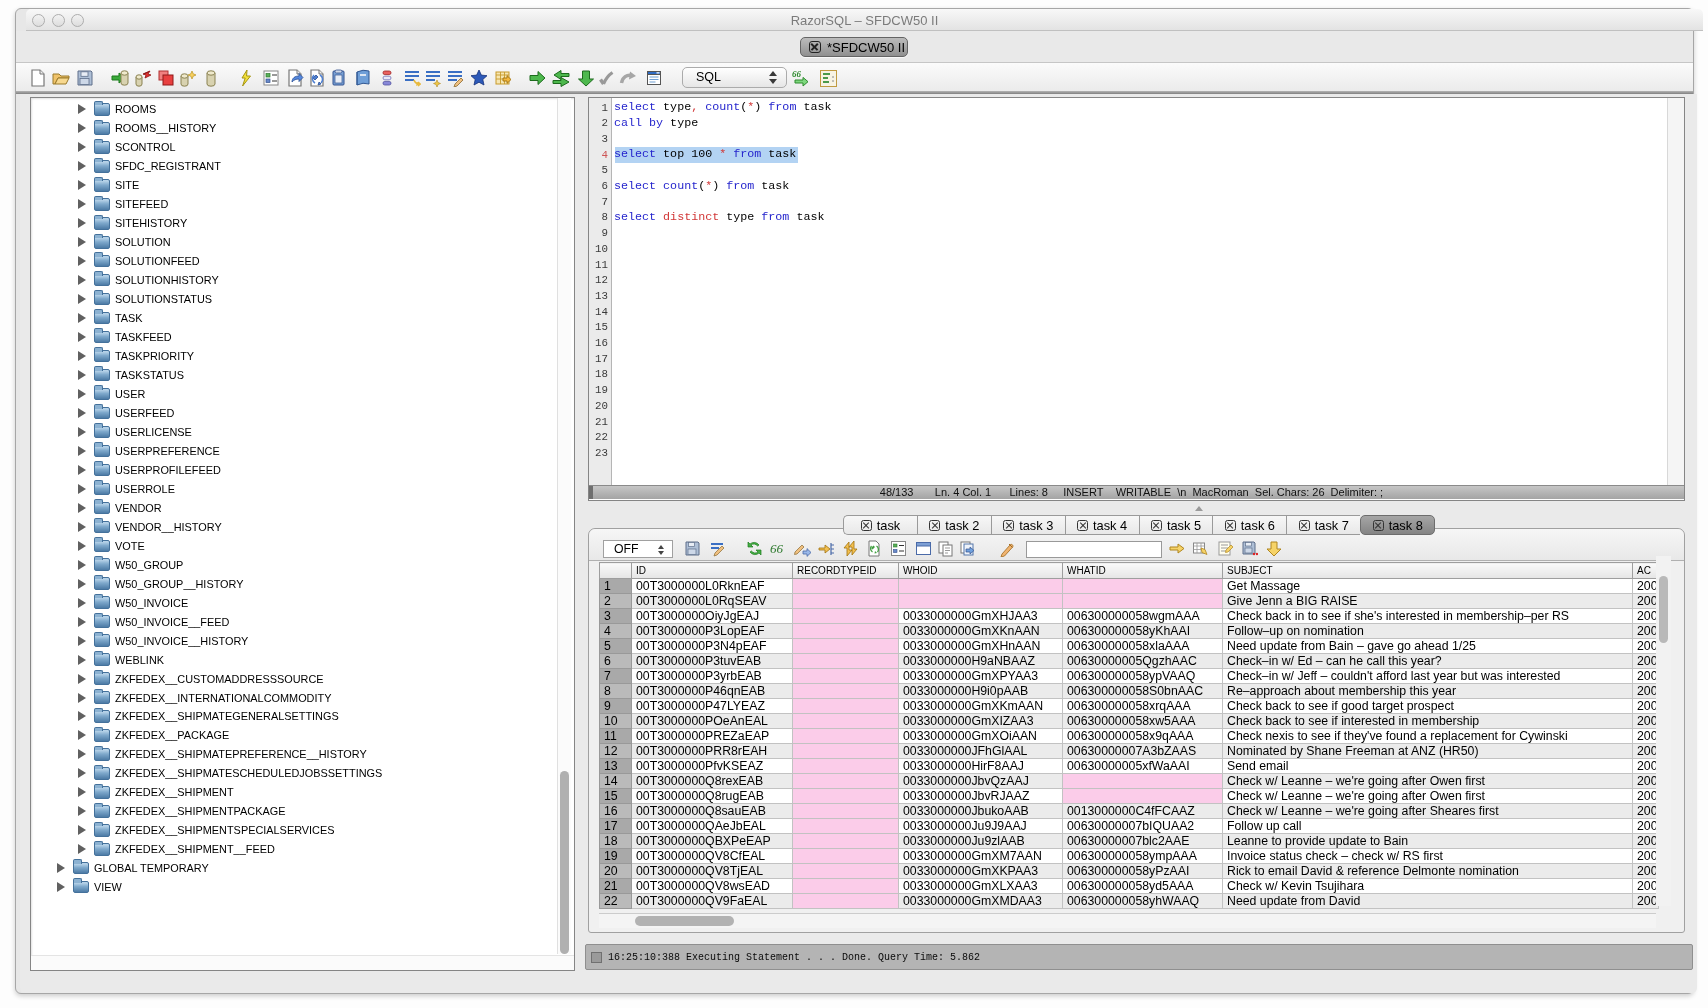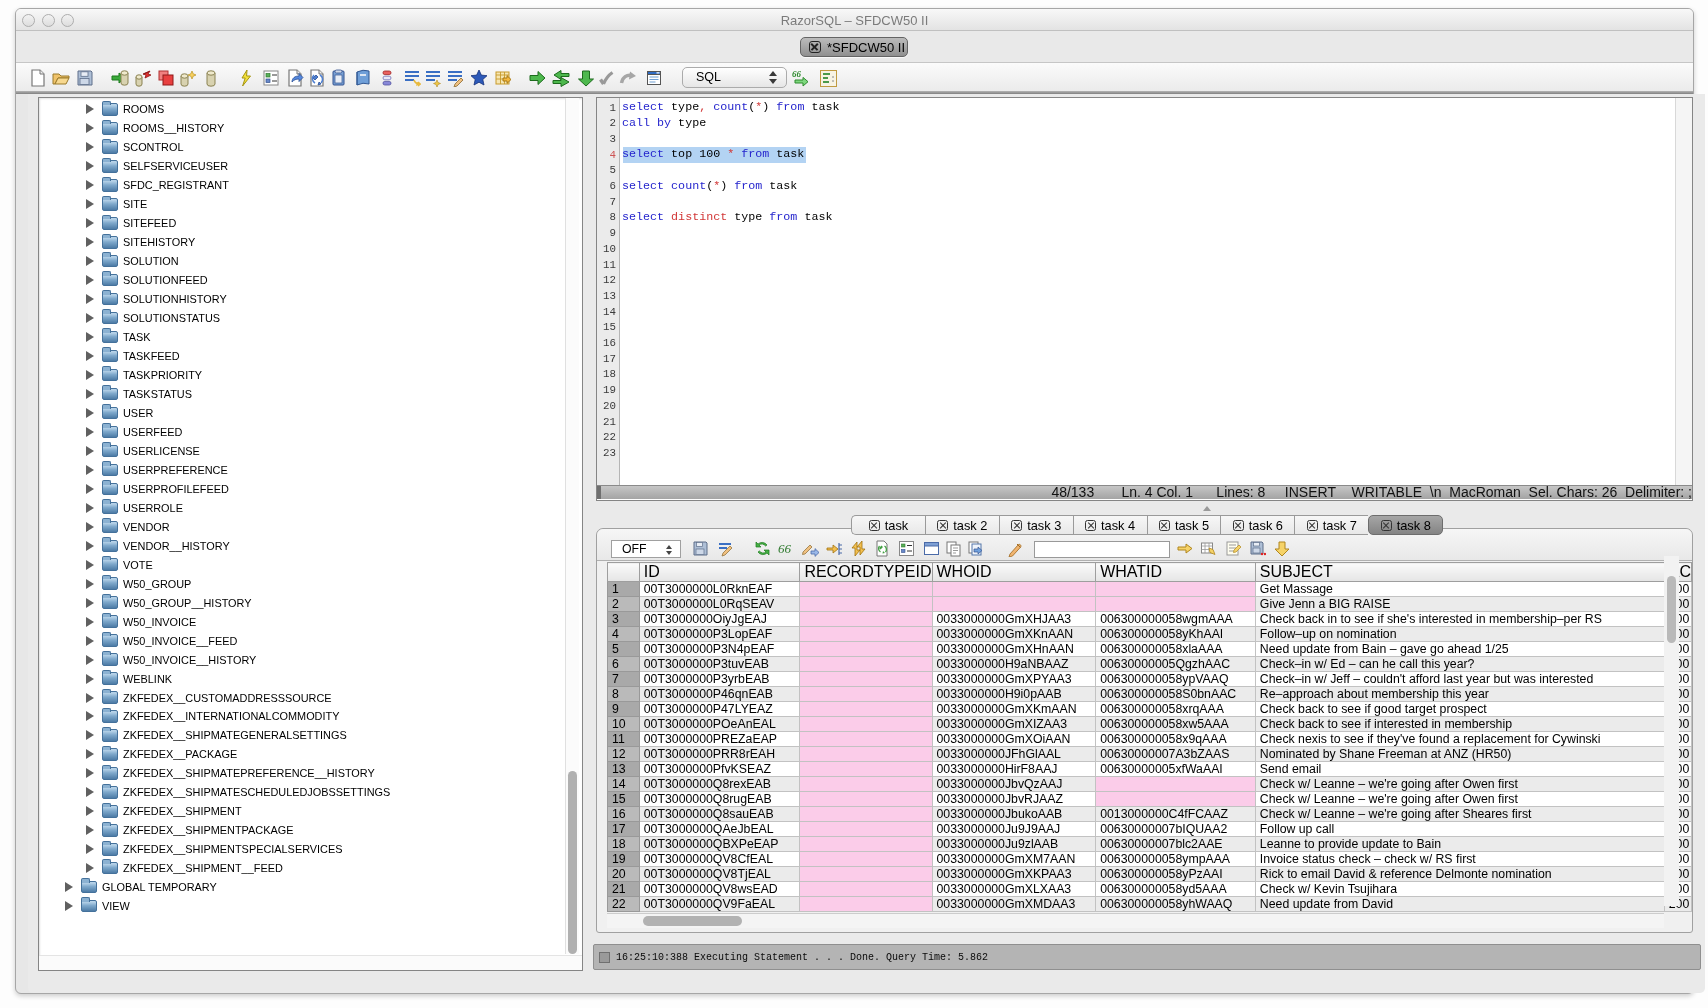--- a/index.html
+++ b/index.html
@@ -1,28 +1,28 @@
 <!DOCTYPE html>
 <html><head><meta charset="utf-8"><style>
 *{margin:0;padding:0;box-sizing:border-box}
 html,body{width:1708px;height:1008px;background:#fdfdfd;font-family:"Liberation Sans",sans-serif;overflow:hidden}
 #win{position:absolute;left:15px;top:8px;width:1679px;height:986px;background:#e7e7e7;border:1px solid #a6a6a6;border-radius:6px;box-shadow:0 2px 5px rgba(0,0,0,.20)}
-#titlebar{position:absolute;left:0;top:0;width:100%;height:22px;background:linear-gradient(#f8f8f8,#e3e3e3);border-bottom:1px solid #c0c0c0;border-radius:5px 5px 0 0}
+#titlebar{position:absolute;left:10px;top:0;width:100%;height:22px;background:linear-gradient(#f8f8f8,#e3e3e3);border-bottom:1px solid #c0c0c0;border-radius:5px 5px 0 0}
 .tl{position:absolute;top:5px;width:13px;height:13px;border-radius:50%;border:1px solid #adadad;background:linear-gradient(#f2f2f2,#ddd)}
 #title{position:absolute;top:4px;width:100%;text-align:center;font-size:13px;color:#7b7b7b}
 #tabstrip{position:absolute;left:0;top:22px;width:100%;height:32px;background:#e9e9e9;border-bottom:1px solid #c6c6c6;border-radius:0}
 #doctab{position:absolute;left:784px;top:6px;width:108px;height:20px;background:linear-gradient(#bcbcbc,#909090);border:1px solid #646464;border-radius:5px;color:#000;font-size:13px;box-shadow:0 1px 1px rgba(255,255,255,.8)}
 #doctab .x{position:absolute;left:8px;top:3px;width:12px;height:12px;border:1.5px solid #222;border-radius:3px}
 #doctab .x:before,#doctab .x:after{content:"";position:absolute;left:0px;top:3.8px;width:9px;height:1.6px;background:#222}
 #doctab .x:before{transform:rotate(45deg)}
 #doctab .x:after{transform:rotate(-45deg)}
 #doctab .lbl{position:absolute;left:26px;top:2px}
 #toolbar{position:absolute;left:0;top:54px;width:100%;height:28px;background:linear-gradient(#fbfbfb,#ebebeb)}
 #tbline{position:absolute;left:0;top:82px;width:100%;height:3px;background:linear-gradient(#b5b5b5,#808080)}
-#content{position:absolute;left:12px;top:85px;width:100%;height:899px;background:#eaeaea;border-radius:0 0 5px 5px}
+#content{position:absolute;left:4px;top:85px;width:100%;height:899px;background:#eaeaea;border-radius:0 0 5px 5px}
 .ic{position:absolute;top:60px}
 .ric{position:absolute}
 
 #tree{position:absolute;left:10px;top:3px;width:545px;height:874px;border:1px solid #858585;background:#fff;box-shadow:inset 1px 1px 2px rgba(0,0,0,.12)}
 #treerows{position:absolute;left:0;top:2px;width:520px}
 .trow{height:18.97px;display:flex;align-items:center;white-space:nowrap;font-size:10.9px;color:#000}
 .trow .sp1{width:47px;flex:none}
 .trow .sp2{width:26px;flex:none}
 .tri{width:0;height:0;border-left:8px solid #606060;border-top:5px solid transparent;border-bottom:5px solid transparent;flex:none}
 .fold{width:16px;height:12.5px;background:linear-gradient(#b6d2e8 10%,#7fa9cc 45%,#517fa9 95%);border:1px solid #44719b;border-radius:2px;margin-left:8px;margin-right:5px;flex:none;position:relative}
@@ -31,42 +31,42 @@
 #treevsb .thumb{position:absolute;left:2px;top:673px;width:9px;height:183px;border-radius:5px;background:#b0b0b0}
 #treehsb{position:absolute;left:0;top:857px;width:543px;height:15px;background:#fbfbfb;border-top:1px solid #e4e4e4}
 
 #editor{position:absolute;left:568px;top:3px;width:1097px;height:404px;border:1px solid #858585;background:#fff}
 #gutter{position:absolute;left:0;top:0;width:23px;height:387px;background:#ebebeb;border-right:1px solid #b5b5b5;font-family:"Liberation Mono",monospace;font-size:10.8px;color:#3a3a3a;text-align:right;padding:2.5px 3px 0 0;line-height:15.7px}
 #code{position:absolute;left:24px;top:2.2px;font-family:"Liberation Mono",monospace;font-size:11.7px;line-height:15.7px;white-space:pre;color:#000;padding-left:1px}
 #code .k{color:#2525cd}
 #code .r{color:#d23737}
 #sel4{position:absolute;left:25.5px;top:49.3px;width:183px;height:15.7px;background:#b3d3f3}
 #evsb{position:absolute;left:1078px;top:0;width:17px;height:387px;background:#f5f5f5;border-left:1px solid #d8d8d8}
-#estatus{position:absolute;left:0;top:387px;width:1095px;height:14px;background:linear-gradient(#c6c6c6,#a4a4a4);border-top:1px solid #8a8a8a;font-size:14px;color:#111;text-align:right;line-height:13px;text-indent:-10px}
+#estatus{position:absolute;left:0;top:387px;width:1095px;height:14px;background:linear-gradient(#c6c6c6,#a4a4a4);border-top:1px solid #8a8a8a;font-size:11px;color:#111;text-align:center;line-height:13px;text-indent:-10px}
 #estatus .cap{position:absolute;left:0;top:0;width:4px;height:13px;background:#6f6f6f}
 
 #ttabs{position:absolute;left:823px;top:421px;height:20px;display:flex;z-index:5}
 .ttab{width:73.9px;height:20px;background:linear-gradient(#f7f7f7,#e8e8e8);border:1px solid #9a9a9a;border-right:none;font-size:12.8px;color:#000;display:flex;align-items:center;justify-content:center;gap:5px}
 .ttab:first-child{border-radius:5px 0 0 5px}
 .ttab.sel{background:linear-gradient(#a6a6a6,#848484);border:1px solid #6d6d6d;border-radius:5px;width:75px}
 .xs{width:11px;height:11px;border:1px solid #333;border-radius:2.5px;position:relative;flex:none}
 .xs:before,.xs:after{content:"";position:absolute;left:0.5px;top:4px;width:8px;height:1.2px;background:#333}
 .xs:before{transform:rotate(45deg)}
 .xs:after{transform:rotate(-45deg)}
 #tcaret{position:absolute;left:1175px;top:412px;z-index:6;width:0;height:0;border-bottom:5px solid #9a9a9a;border-left:4.5px solid transparent;border-right:4.5px solid transparent}
 
 #results{position:absolute;left:568px;top:434px;width:1097px;height:405px;border:1px solid #a0a0a0;border-radius:7px 7px 3px 3px;background:#f0f0f0}
 #rtoolbar{position:absolute;left:0;top:0;width:1095px;height:32px;background:linear-gradient(#f6f6f6,#e8e8e8);border-bottom:1px solid #b0b0b0;border-radius:7px 7px 0 0}
 #off{position:absolute;left:14px;top:11px;width:70px;height:18px;background:#fff;border:1px solid #a0a0a0;font-size:12.3px;line-height:16px;padding-left:10px}
 #off:after{content:"";position:absolute;right:8px;top:4px;width:0;height:0;border-bottom:4px solid #444;border-left:3.5px solid transparent;border-right:3.5px solid transparent}
 #off:before{content:"";position:absolute;right:8px;top:10px;width:0;height:0;border-top:4px solid #444;border-left:3.5px solid transparent;border-right:3.5px solid transparent}
 #searchbox{position:absolute;left:437px;top:12px;width:136px;height:17px;background:#fff;border:1px solid #999}
 #rtable{position:absolute;left:10px;top:33px;border-collapse:collapse;table-layout:fixed;font-size:12.3px;color:#000;background:#fff}
 #rtable td,#rtable th{border:1px solid #c2c2c2;border-top:1px solid #dedede;overflow:hidden;white-space:nowrap;padding:0 0 0 4px;text-align:left;font-weight:normal;height:15px}
-#rtable th{background:linear-gradient(#fafafa,#e5e5e5);border:1px solid #9e9e9e;height:16px;font-size:16px}
+#rtable th{background:linear-gradient(#fafafa,#e5e5e5);border:1px solid #9e9e9e;height:16px;font-size:10px}
 #rtable td.n{background:#a9a9a9;border-color:#999}
 #rtable tr:nth-child(odd) td.n{background:#bababa}
 #rtable tr:nth-child(odd) td{background:#ebebeb}
 #rtable td.p{background:#fbcce9 !important}
 #rhsb{position:absolute;left:10px;top:384px;width:1057px;height:15px;background:#f4f4f4;border-top:1px solid #ccc}
 #rhsb .thumb{position:absolute;left:36px;top:2px;width:99px;height:10px;border-radius:5px;background:#b2b2b2}
 #rvsb{position:absolute;left:1067px;top:27px;width:15px;height:350px;background:#f2f2f2}
 #rvsb .thumb{position:absolute;left:3px;top:20px;width:9px;height:67px;border-radius:5px;background:#b9b9b9}
 
 #bstatus{position:absolute;left:565px;top:850px;width:1108px;height:26px;background:#b4b4b4;border:1px solid #8f8f8f;border-radius:2px}
@@ -238,26 +238,20 @@
             <span class="sp1"></span>
             <span class="tri"></span>
             <span class="fold"></span>
             <span>ROOMS__HISTORY</span>
           </div>
 <div class="trow">
             <span class="sp1"></span>
             <span class="tri"></span>
             <span class="fold"></span>
             <span>SCONTROL</span>
-          </div>
-<div class="trow">
-            <span class="sp1"></span>
-            <span class="tri"></span>
-            <span class="fold"></span>
-            <span>SELFSERVICEUSER</span>
           </div>
 <div class="trow">
             <span class="sp1"></span>
             <span class="tri"></span>
             <span class="fold"></span>
             <span>SFDC_REGISTRANT</span>
           </div>
 <div class="trow">
             <span class="sp1"></span>
             <span class="tri"></span>

